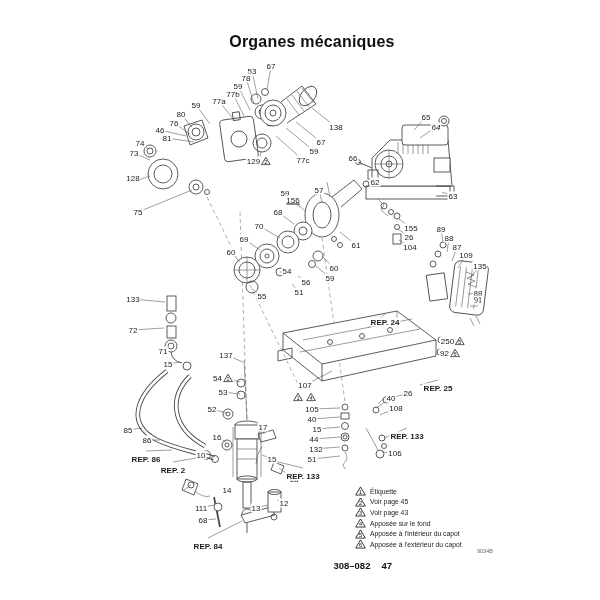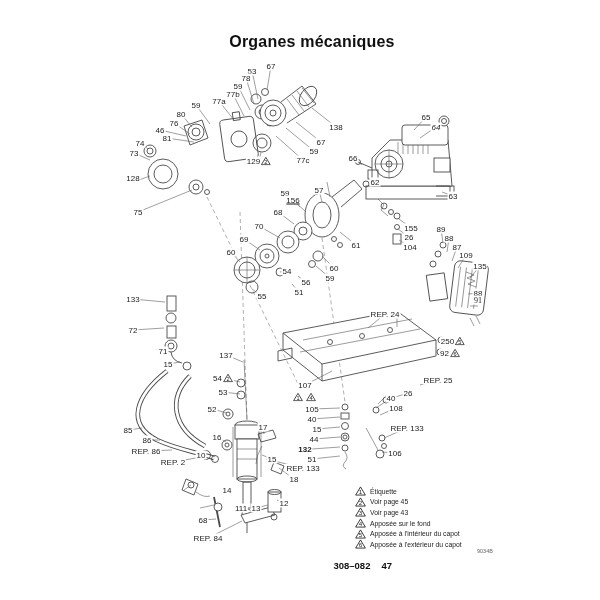--- a/index.html
+++ b/index.html
@@ -15,21 +15,21 @@
   #drawing .thin { stroke-width:0.55; }
   #drawing .thick { stroke-width:1.8; }
   #drawing .dash { stroke:#7a7a7a; stroke-width:0.6; stroke-dasharray:4 3; }
   #drawing .hose { stroke-width:4.6; stroke:#4a4a4a; }
   #drawing .hosein { stroke-width:2.8; stroke:#fff; }
   #leaders line { stroke:#6a6a6a; stroke-width:0.65; }
   #callouts { position:absolute; left:0; top:0; width:600px; height:600px; pointer-events:none; }
   .callout { position:absolute; transform:translate(-50%,-50%); font-size:8px; line-height:9px;
              color:#1b1b1b; background:#fff; padding:0 1px; white-space:nowrap;
              display:flex; align-items:center; gap:1px; }
-  .callout.rep { font-weight:normal; }
+  .callout.rep { font-weight:bold;margin-top:8px; }
   .legend { position:absolute; left:355px; top:486px; }
   .legend-row { display:flex; align-items:center; gap:4px; height:10.6px; }
   .legend-text { font-size:6.8px; color:#222; white-space:nowrap; }
   .doc-code { position:absolute; left:477px; top:548px; font-size:5.5px; color:#666; }
   .footer { position:absolute; top:560px; right:108px; display:flex; gap:11px;
             font-size:9.5px; font-weight:bold; color:#101010; }
 </style>
 </head>
 <body>
 
@@ -509,21 +509,21 @@
       </span>
       <span class="callout" style="left: 217px; top: 437px;">
         <span>16</span>
       </span>
       <span class="callout" style="left: 263px; top: 427px;">
         <span>17</span>
       </span>
       <span class="callout" style="left: 184px; top: 490px; margin-left: 43px;">
         <span>14</span>
       </span>
-      <span class="callout" style="left: 201px; top: 508px; margin-left: 40px;">
+      <span class="callout" style="left: 201px; top: 508px;">
         <span>111</span>
       </span>
       <span class="callout" style="left: 203px; top: 520px;">
         <span>68</span>
       </span>
       <span class="callout" style="left: 256px; top: 508px;">
         <span>13</span>
       </span>
       <span class="callout" style="left: 284px; top: 503px;">
         <span>12</span>
@@ -563,21 +563,21 @@
       </span>
       <span class="callout" style="left: 312px; top: 419px;">
         <span>40</span>
       </span>
       <span class="callout" style="left: 317px; top: 429px;">
         <span>15</span>
       </span>
       <span class="callout" style="left: 314px; top: 439px;">
         <span>44</span>
       </span>
-      <span class="callout" style="left: 305px; top: 449px; font-weight: bold;">
+      <span class="callout" style="left: 316px; top: 449px;">
         <span>132</span>
       </span>
       <span class="callout" style="left: 312px; top: 459px;">
         <span>51</span>
       </span>
       <span class="callout" style="left: 395px; top: 453px;">
         <span>106</span>
       </span>
       <span class="callout rep" style="left: 407px; top: 428px;">
         <span>REP. 133</span>

